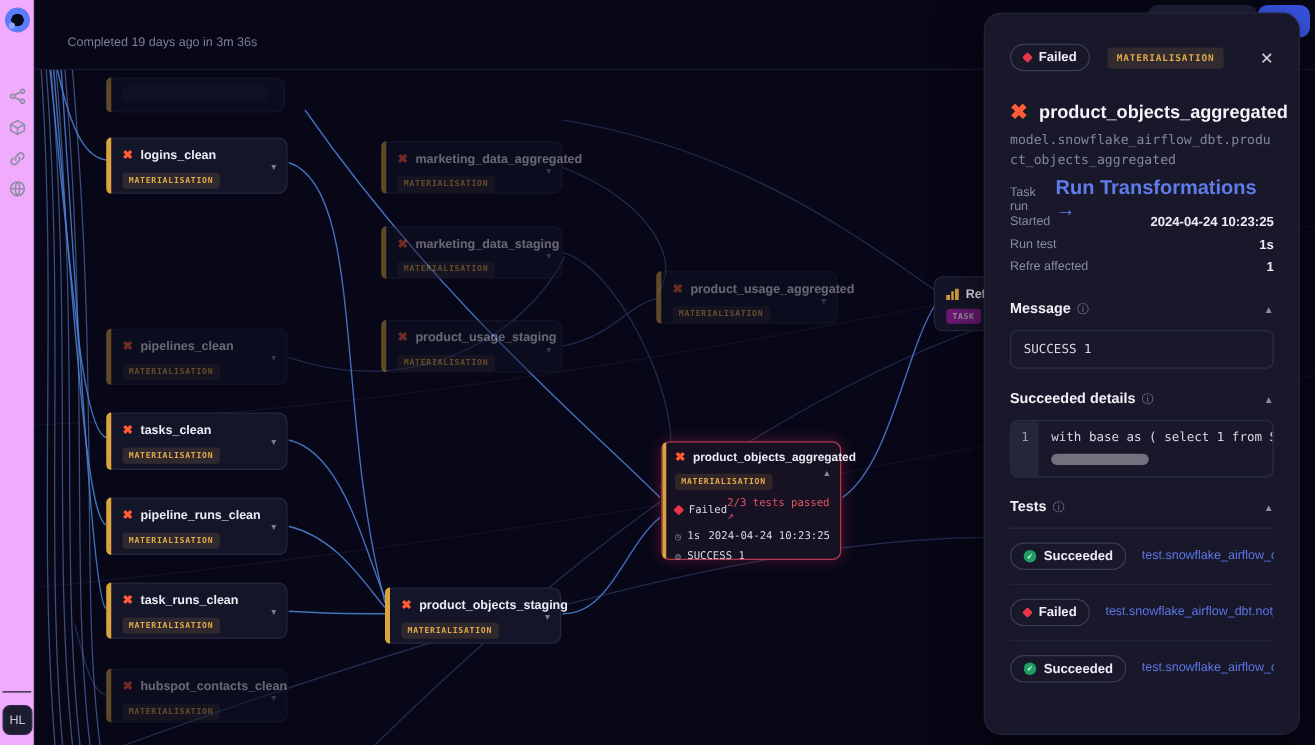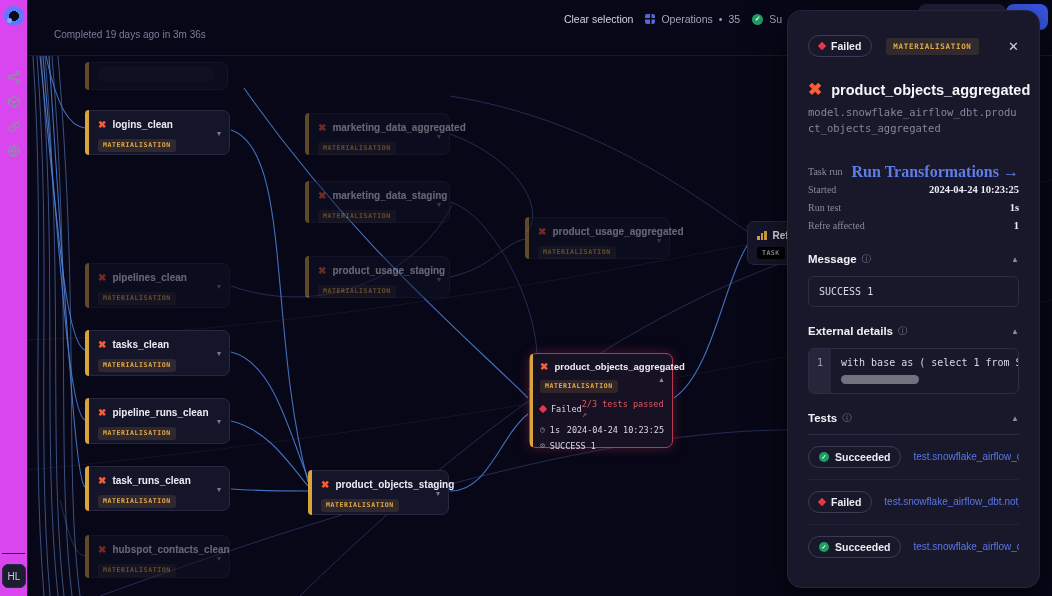--- a/index.html
+++ b/index.html
@@ -1,21 +1,21 @@
 <!DOCTYPE html>
 <html><head>
 <meta charset="utf-8">
 <style>
   * { margin:0; padding:0; box-sizing:border-box; }
   html,body { background:#06061ا; }
   body { font-family:"Liberation Sans", sans-serif; background:#050513; }
   #app { position:relative; width:1052px; height:596px; background:#070718; overflow:hidden; }
 
   
-  #sidebar { position:absolute; left:0; top:0; width:28px; height:596px; background:#d946ef; border-right:1px solid #1b1b2e; z-index:30; }
+  #sidebar { position:absolute; left:0; top:0; width:28px; height:596px; background:#f0abfc; border-right:1px solid #1b1b2e; z-index:30; }
   .logo { position:absolute; left:4px; top:6px; width:20px; height:20px; border-radius:50%;
           background:radial-gradient(circle at 50% 50%, #0a0a1c 0 34%, #5b7cfa 36% 100%); }
   .logo::after { content:""; position:absolute; left:3px; bottom:3px; width:5px; height:5px; border-radius:50%; background:#8fa7ff; }
   .side-icon { position:absolute; left:7px; width:14px; height:14px; color:#8e8ea6; }
   .side-icon svg { width:14px; height:14px; display:block; }
   #avatar { position:absolute; left:2px; top:564px; width:24px; height:24px; background:#1d1d31; border:1px solid #2c2c44;
             border-radius:6px; color:#c9c9da; font-size:10px; display:flex; align-items:center; justify-content:center; }
   .side-div { position:absolute; left:2px; right:2px; top:553px; border-top:1px solid #1b1b2e; }
 
   
@@ -68,37 +68,37 @@
   .mini-ic { color:#8a8aa2; font-size:8px; }
 
   
   #refresh-node { position:absolute; left:747px; top:221px; width:112px; height:44px; background:#15152a; border:1px solid #27273f;
                   border-radius:7px; z-index:3; padding:8px 8px 0 9px; }
   #refresh-node .rrow { display:flex; align-items:center; gap:6px; }
   #refresh-node .rname { font-size:10px; font-weight:700; color:#ececf4; }
   .chart-icon { display:inline-flex; align-items:flex-end; gap:1px; height:9px; }
   .chart-icon i { display:block; width:2.5px; background:#d9a43c; }
   .task-badge { display:inline-block; margin-top:6px; font:700 6.5px "DejaVu Sans Mono", monospace; color:#9a9ab2;
-                background:#000000; padding:2px 5px; border-radius:3px; letter-spacing:.5px; }
+                background:#701a75; padding:2px 5px; border-radius:3px; letter-spacing:.5px; }
   .rn-circle { display:inline-block; width:9px; height:9px; border-radius:50%; border:1.5px solid #5a5a75; margin-left:4px; vertical-align:-2px; }
 
   
   #panel { position:absolute; left:787px; top:10px; width:253px; height:578px; background:#18182a; border:1px solid #24243c;
            border-radius:14px; box-shadow:0 12px 40px rgba(0,0,0,.65); z-index:20; padding:24px 20px; }
   .p-badges { display:flex; align-items:center; gap:14px; }
   .pill { display:inline-flex; align-items:center; gap:6px; border:1px solid #3a3a55; border-radius:16px; padding:4px 10px;
           font-size:10.5px; color:#ececf4; font-weight:600; }
   .p-badge-mat { font:700 7.5px "DejaVu Sans Mono", monospace; letter-spacing:.7px; color:#e3aa4a;
                  background:rgba(227,170,74,.13); padding:4px 7px; border-radius:3px; }
   .p-close { margin-left:auto; color:#cfcfdd; font-size:13px; cursor:pointer; }
   .p-title-row { display:flex; align-items:center; gap:9px; margin-top:22px; }
   .p-dbt { color:#ff5c35; font-size:17px; font-weight:700; }
   .p-title { font-size:14.5px; font-weight:700; color:#f4f4f9; }
   .p-path { margin-top:4px; font:10.5px "DejaVu Sans Mono", monospace; color:#85859d; word-break:break-all; line-height:1.55; }
-  .p-details { margin-top:26px;font-family:Liberation Serif, serif; }
+  .p-details { margin-top:14px; }
   .p-drow { display:flex; justify-content:space-between; align-items:center; height:18px; }
   .p-dlabel { font-size:10px; color:#8a8aa0; }
   .p-dvalue { font-size:10.5px; color:#ececf5; font-weight:700; }
   .p-dlink { font-size:16px; color:#5f7de8; font-weight:600; }
   .p-sec { display:flex; align-items:center; gap:5px; margin-top:18px; }
   .p-sec-title { font-size:11.5px; font-weight:700; color:#f0f0f6; }
   .info-ic { color:#77778f; font-size:9.5px; }
   .collapse { margin-left:auto; color:#8a8aa2; font-size:8px; }
   .msg-box { margin-top:10px; border:1px solid #2c2c46; border-radius:6px; padding:9px 10px;
              font:10px "DejaVu Sans Mono", monospace; color:#d8d8e8; }
@@ -175,33 +175,20 @@
           <circle cx="7" cy="7" r="5.5"></circle>
           <path d="M1.5 7 H12.5 M7 1.5 C 9.5 4 9.5 10 7 12.5 C 4.5 10 4.5 4 7 1.5"></path>
         </svg>
     </span>
     <div class="side-div"></div>
     <div id="avatar">HL</div>
   </div>
 
   <div id="header">
     <div id="subtitle">Completed 19 days ago in 3m 36s</div>
-    <div id="hdr-right">
-      <span class="hdr-link">Clear selection</span>
-      <span class="hdr-meta">
-        <span class="ops-icon"></span>
-        <span>Operations</span>
-        <span>•</span>
-        <span>35</span>
-      </span>
-      <span class="hdr-meta">
-        <span class="check-circle"></span>
-        <span>Su</span>
-      </span>
-    </div>
   </div>
   <div class="top-btn-dark"></div>
   <div class="top-btn-blue"></div>
 
   <div class="node dimmed" style="left:85px;top:62px;width:143px;height:28px">
     <div class="skeleton"></div>
   </div>
 
   <div class="node" style="left:85px;top:110px;width:145px;height:45px">
     <div class="trow">
@@ -379,21 +366,21 @@
     </div>
 
     <div class="p-sec">
       <span class="p-sec-title">Message</span>
       <span class="info-ic">ⓘ</span>
       <span class="collapse">▲</span>
     </div>
     <div class="msg-box">SUCCESS 1</div>
 
     <div class="p-sec">
-      <span class="p-sec-title">External details</span>
+      <span class="p-sec-title">Succeeded details</span>
       <span class="info-ic">ⓘ</span>
       <span class="collapse">▲</span>
     </div>
     <div class="code-box">
       <div class="code-gutter">1</div>
       <div class="code-body">
         <div class="code-line">with base as ( select 1 from SNOWFLAKE</div>
         <div class="code-pill"></div>
       </div>
     </div>

